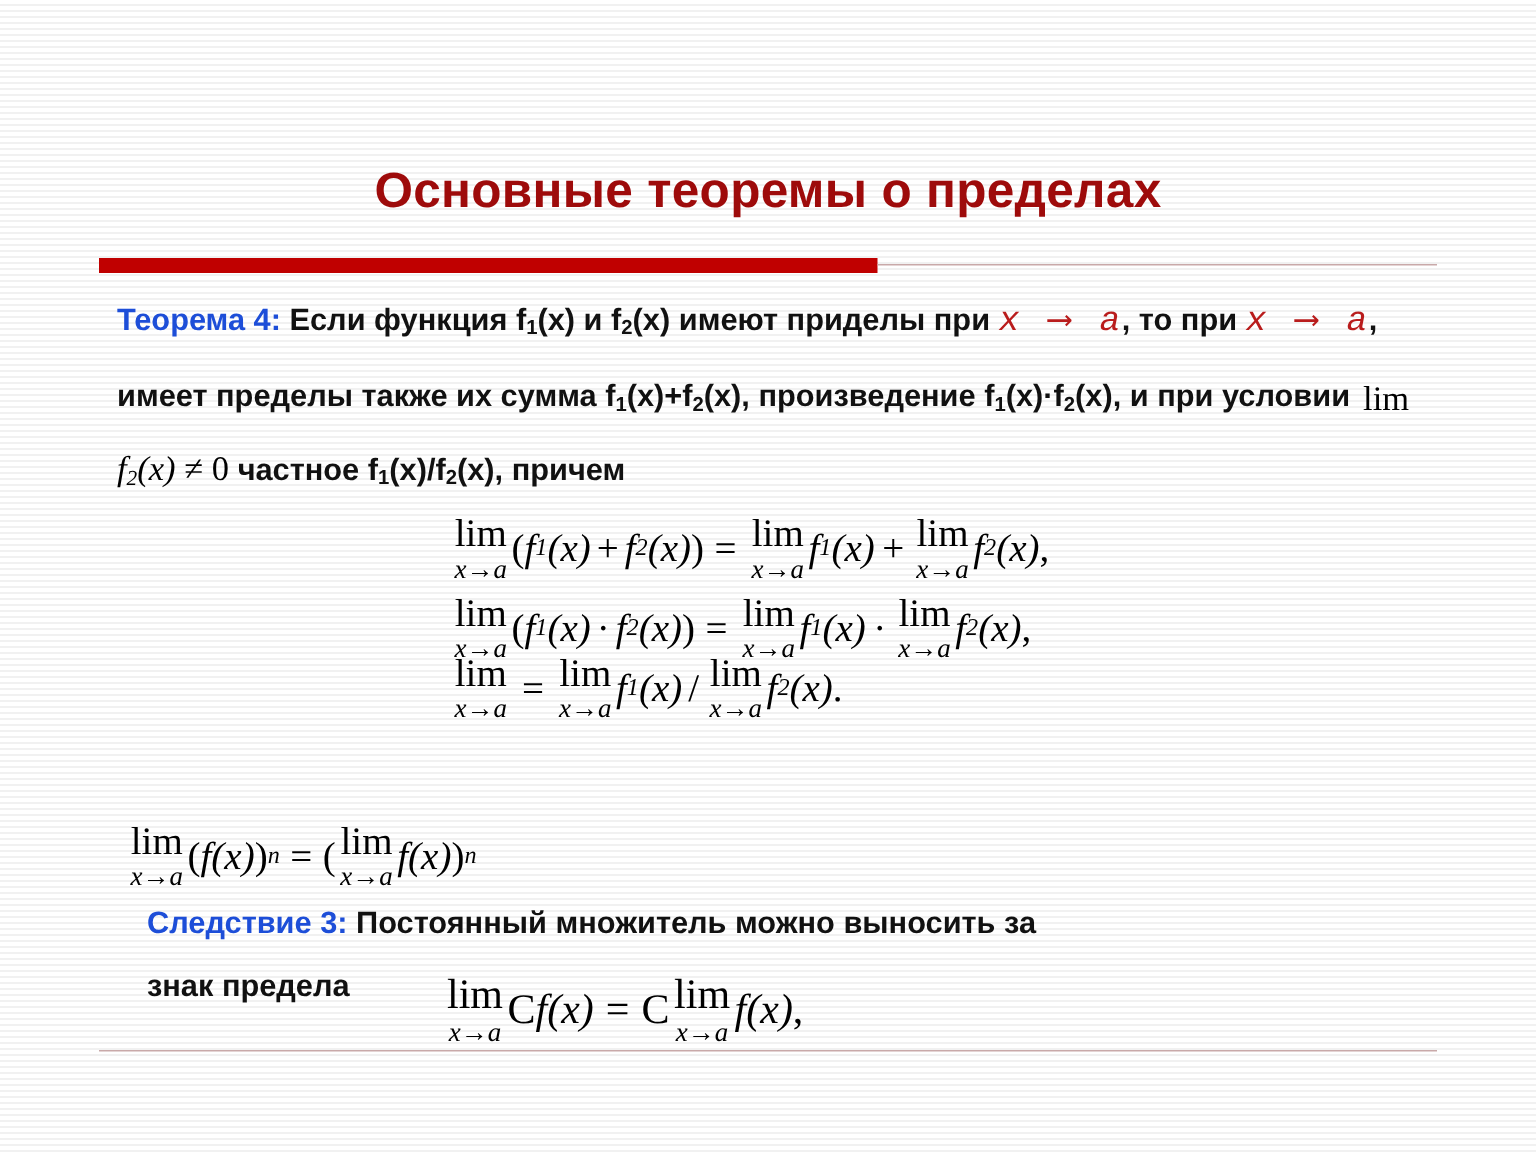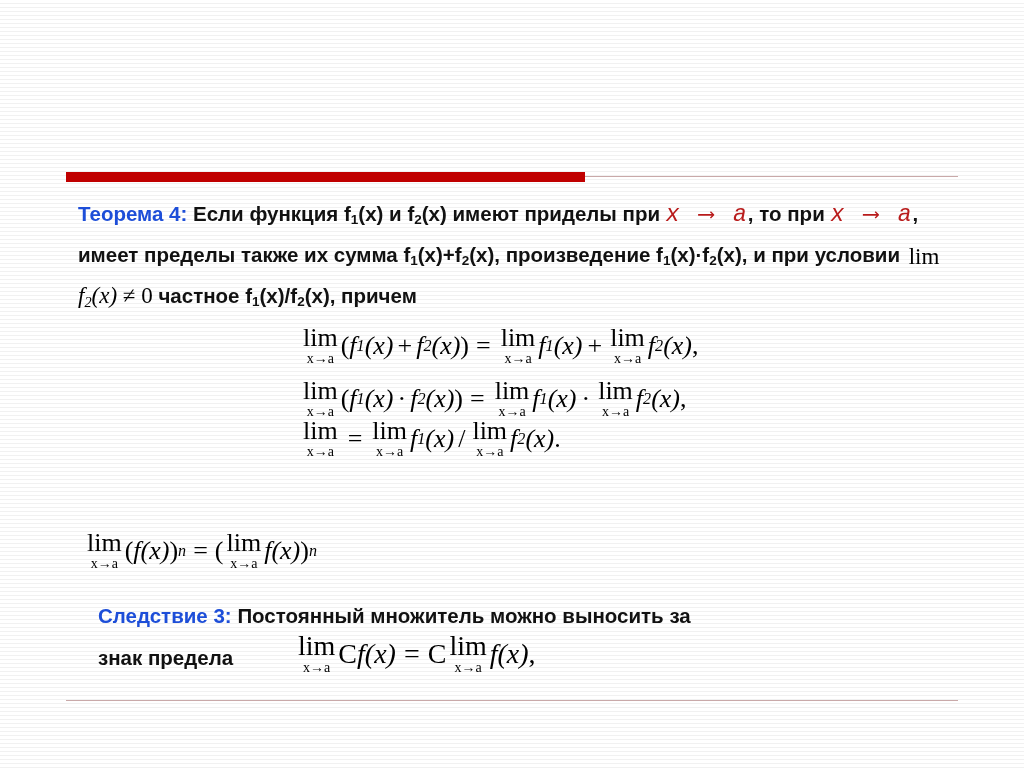--- a/index.html
+++ b/index.html
@@ -115,29 +115,30 @@
     display: flex;
     align-items: center;
     font-size: 26px;
     white-space: nowrap;
   }
   .lim {
     display: inline-flex;
     flex-direction: column;
     align-items: center;
     justify-content: center;
-    margin: 0 3px;
+    margin: 18px 3px;
     line-height: 1;
   }
   .lim .op {
     font-style: normal;
     font-size: 26px;
   }
   .lim .sub-lim {
-    font-size: 14px;
+    font-size: 18px;
+    font-style: italic;
     margin-top: 1px;
   }
   .it { font-style: italic; }
   .rm { font-style: normal; }
   .sups {
     font-size: 0.62em;
     vertical-align: super;
     font-style: italic;
   }
   .subs {
@@ -180,20 +181,21 @@
     background: #c9a9a9;
   }
 </style>
 </head>
 <body>
 
 <div class="slide-bg"></div>
 
 <div class="slide">
 
+  <div class="title">Основные теоремы о пределах</div>
   <div class="title-rule-red"></div>
   <div class="title-rule-thin"></div>
 
   <div class="body-text">
     <span class="lead">Теорема 4:</span>
     <span class="normal">Если функция f</span><span class="sub">1</span><span class="normal">(x) и f</span><span class="sub">2</span><span class="normal">(x) имеют приделы при</span>
     <span class="m inline-xa">x <span class="arrow">⟶</span> a</span><span class="normal">,</span>
     <span class="normal">то при</span>
     <span class="m inline-xa">x <span class="arrow">⟶</span> a</span><span class="normal">, имеет пределы также их сумма</span>
     <span class="normal">f</span><span class="sub">1</span><span class="normal">(x)+f</span><span class="sub">2</span><span class="normal">(x),</span>

